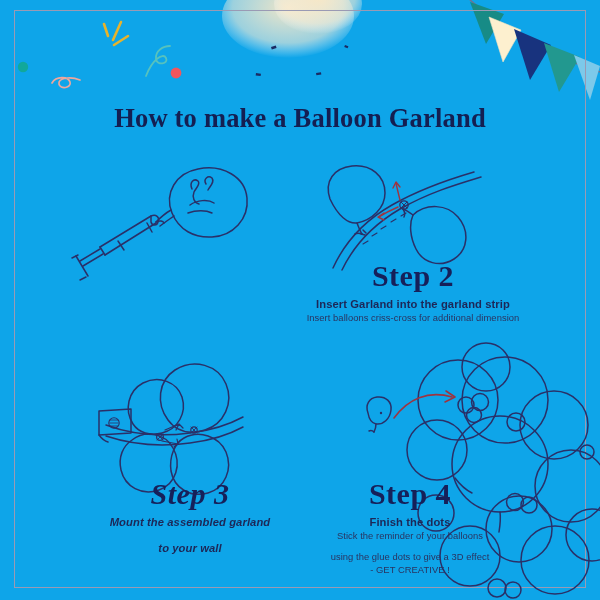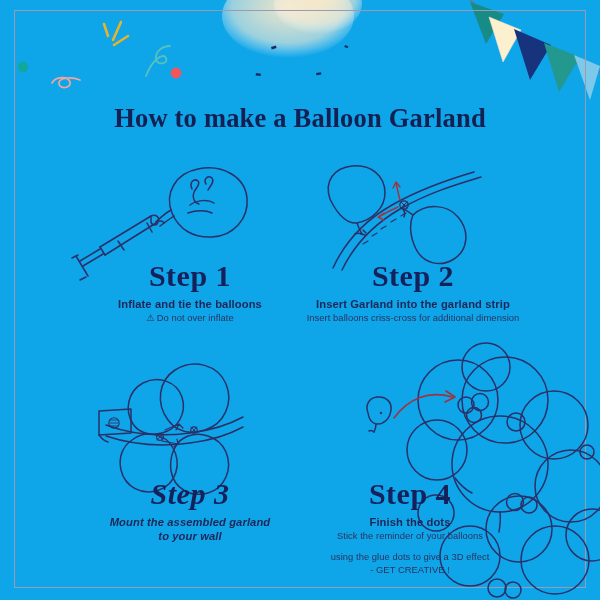--- a/index.html
+++ b/index.html
@@ -258,36 +258,31 @@
       </g>
 
       <g stroke="#9e3440" stroke-width="1.6" fill="none">
         <path d="M394,418 C408,399 428,390 452,397"></path>
         <path d="M446,391 l9,6 l-10,5"></path>
       </g>
 
     </g>
   </svg>
 
-  <div class="step s1">
-    <div class="step-label">Step 1</div>
-    <div class="cap1">Inflate and tie the balloons</div>
-    <div class="cap2"><span class="warn">⚠</span><span>Do not over inflate</span></div>
-  </div>
 
   <div class="step s2">
     <div class="step-label">Step 2</div>
     <div class="cap1">Insert Garland into the garland strip</div>
     <div class="cap2">Insert balloons criss-cross for additional dimension</div>
   </div>
 
   <div class="step s3">
     <div class="step-label">Step 3</div>
     <div class="cap1">Mount the assembled garland</div>
-    <div class="cap1" style="margin-top:0">to your wall</div>
+    <div class="cap1" style="margin-top:12px">to your wall</div>
   </div>
 
   <div class="step s4">
     <div class="step-label">Step 4</div>
     <div class="cap1">Finish the dots</div>
     <div class="cap2">Stick the reminder of your balloons</div>
     <div class="cap2" style="margin-top:8px">using the glue dots to give a 3D effect</div>
     <div class="cap2" style="margin-top:0">- GET CREATIVE !</div>
   </div>
 

